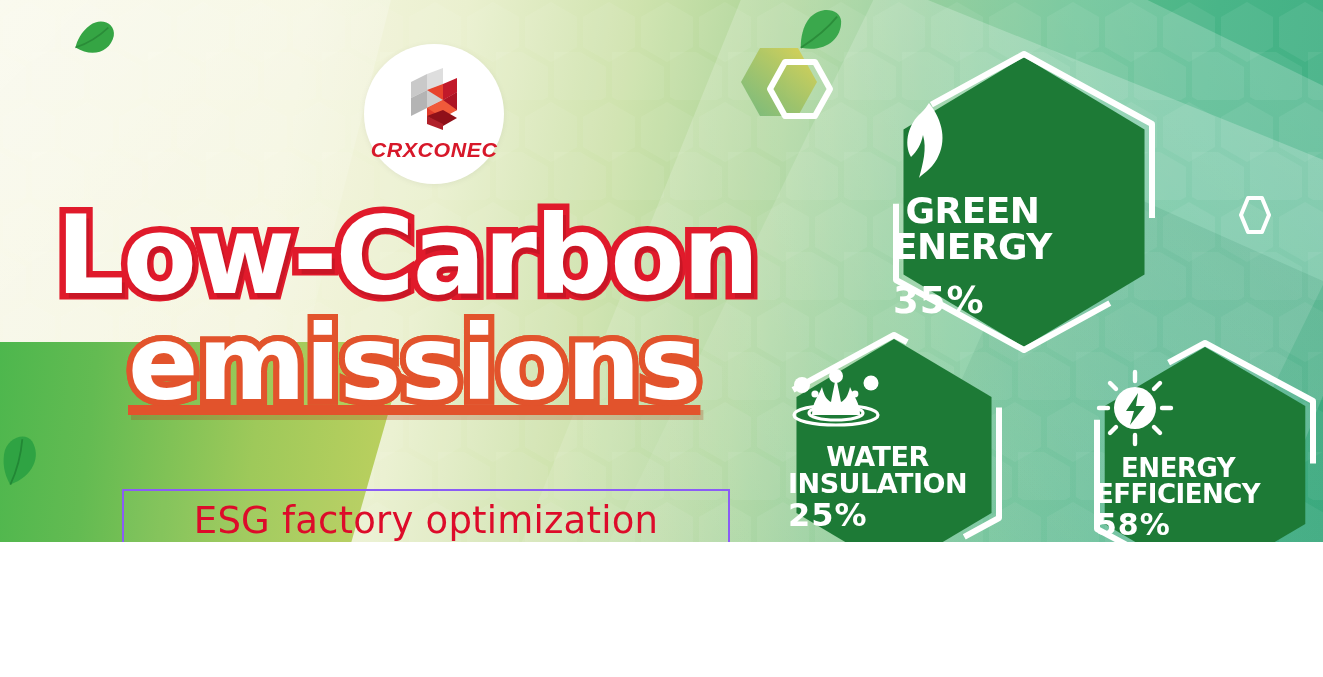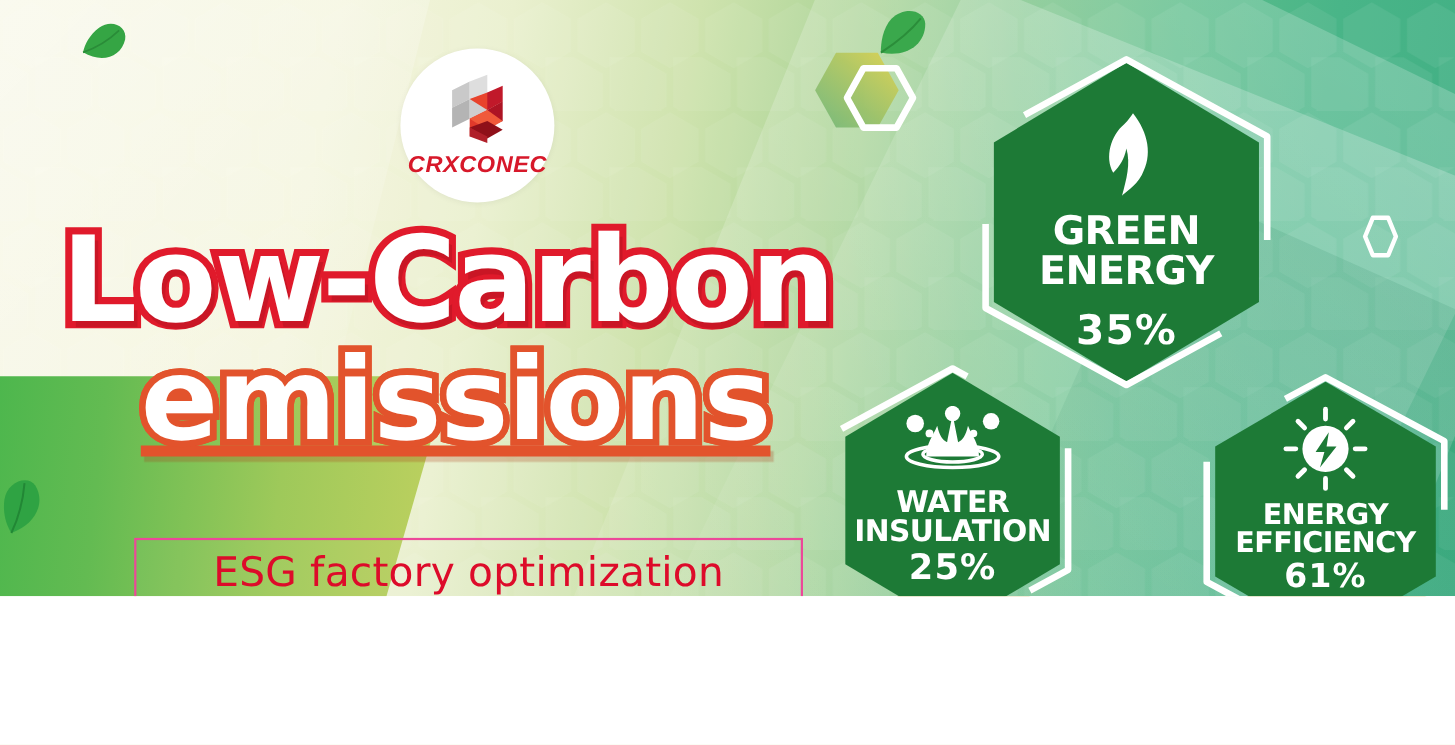--- a/index.html
+++ b/index.html
@@ -154,21 +154,21 @@
     text-decoration: underline;
   }
 
   
   .sub-box {
     position: absolute;
     left: 122px;
     top: 489px;
     width: 604px;
     height: 59px;
-    border: 2px solid #ec4899;
+    border: 2px solid #8b5cf6;
     display: flex;
     align-items: center;
     justify-content: center;
     background: rgba(255,255,255,.04);
   }
   .sub-text {
     color: #dd0b2a;
     font-size: 37px;
     font-family: "DejaVu Sans", sans-serif;
     font-weight: 400;
@@ -204,21 +204,21 @@
     position: absolute;
     inset: -9px;
     z-index: 3;
     pointer-events: none;
   }
   .badge-content {
     position: relative;
     z-index: 4;
     display: flex;
     flex-direction: column;
-    align-items: center;
+    align-items: flex-start;
     width: 100%;
   }
   .badge-label {
     color: #ffffff;
     font-family: "DejaVu Sans", sans-serif;
     font-weight: 700;
     text-align: center;
     line-height: 1.0;
     letter-spacing: -.5px;
   }
@@ -232,21 +232,21 @@
   }
 
   
   #badge-green   { left: 893px; top: 57px;  width: 262px; height: 290px; }
   #badge-green .badge-content { padding-top: 44px; }
   #badge-green .badge-icon    { width: 60px; height: 78px; }
   #badge-green .badge-label   { font-size: 36px; margin-top: 14px; }
   #badge-green .badge-value   { font-size: 37px; margin-top: 16px; }
 
   
-  #badge-water   { left: 760px; top: 339px; width: 212px; height: 232px; }
+  #badge-water   { left: 788px; top: 339px; width: 212px; height: 232px; }
   #badge-water .badge-content { padding-top: 30px; }
   #badge-water .badge-icon    { width: 96px; height: 62px; }
   #badge-water .badge-label   { font-size: 27px; margin-top: 12px; }
   #badge-water .badge-value   { font-size: 32px; margin-top: 1px; }
 
   
   #badge-energy  { left: 1096px; top: 347px; width: 218px; height: 236px; }
   #badge-energy .badge-content { padding-top: 22px; }
   #badge-energy .badge-icon    { width: 78px; height: 78px; }
   #badge-energy .badge-label   { font-size: 26px; margin-top: 8px; }
@@ -401,17 +401,17 @@
           <line x1="58" y1="58" x2="64" y2="64"></line>
           <line x1="64" y1="14" x2="58" y2="20"></line>
           <line x1="20" y1="58" x2="14" y2="64"></line>
         </g>
         <path d="M42 24 L30 42 L38 42 L34 56 L49 37 L40 37 Z" fill="#1d7a36"></path>
       </svg>
       <div class="badge-label">
         <div>ENERGY</div>
         <div>EFFICIENCY</div>
       </div>
-      <div class="badge-value">61%</div>
+      <div class="badge-value">58%</div>
     </div>
   </div>
 
 </div>
 
 </body></html>

